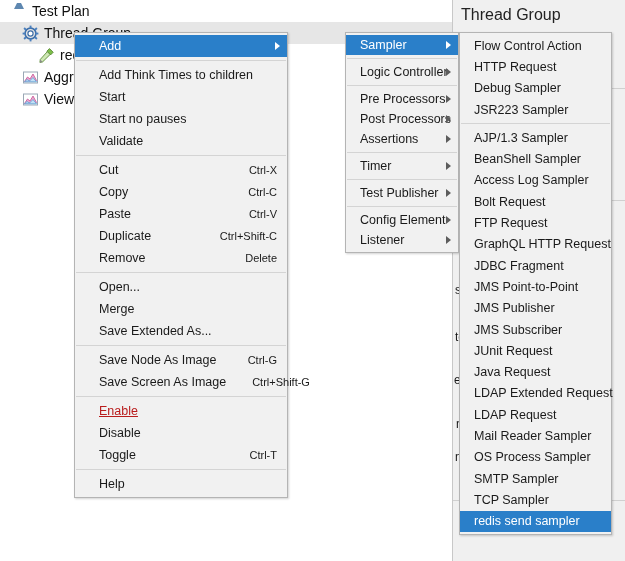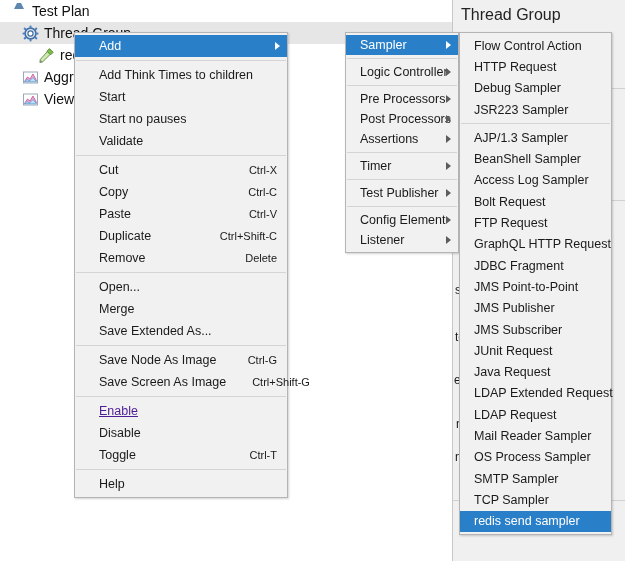--- a/index.html
+++ b/index.html
@@ -92,21 +92,21 @@
     padding: 0 8px 0 22px;
     white-space: nowrap;
     font-size: 12.5px;
     color: #1a1a1a;
     cursor: default;
   }
   .mi.sel {
     background: #2a7fc9;
     color: #ffffff;
   }
-  .mi.disabled { color: #4c1d95; text-decoration: underline; }
+  .mi.disabled { color: #b91c1c; text-decoration: underline; }
   .mi .acc {
     margin-left: auto;
     padding-left: 26px;
     font-size: 11px;
     color: #1a1a1a;
   }
   .mi .arrow {
     position: absolute;
     right: 7px;
     width: 0; height: 0;

